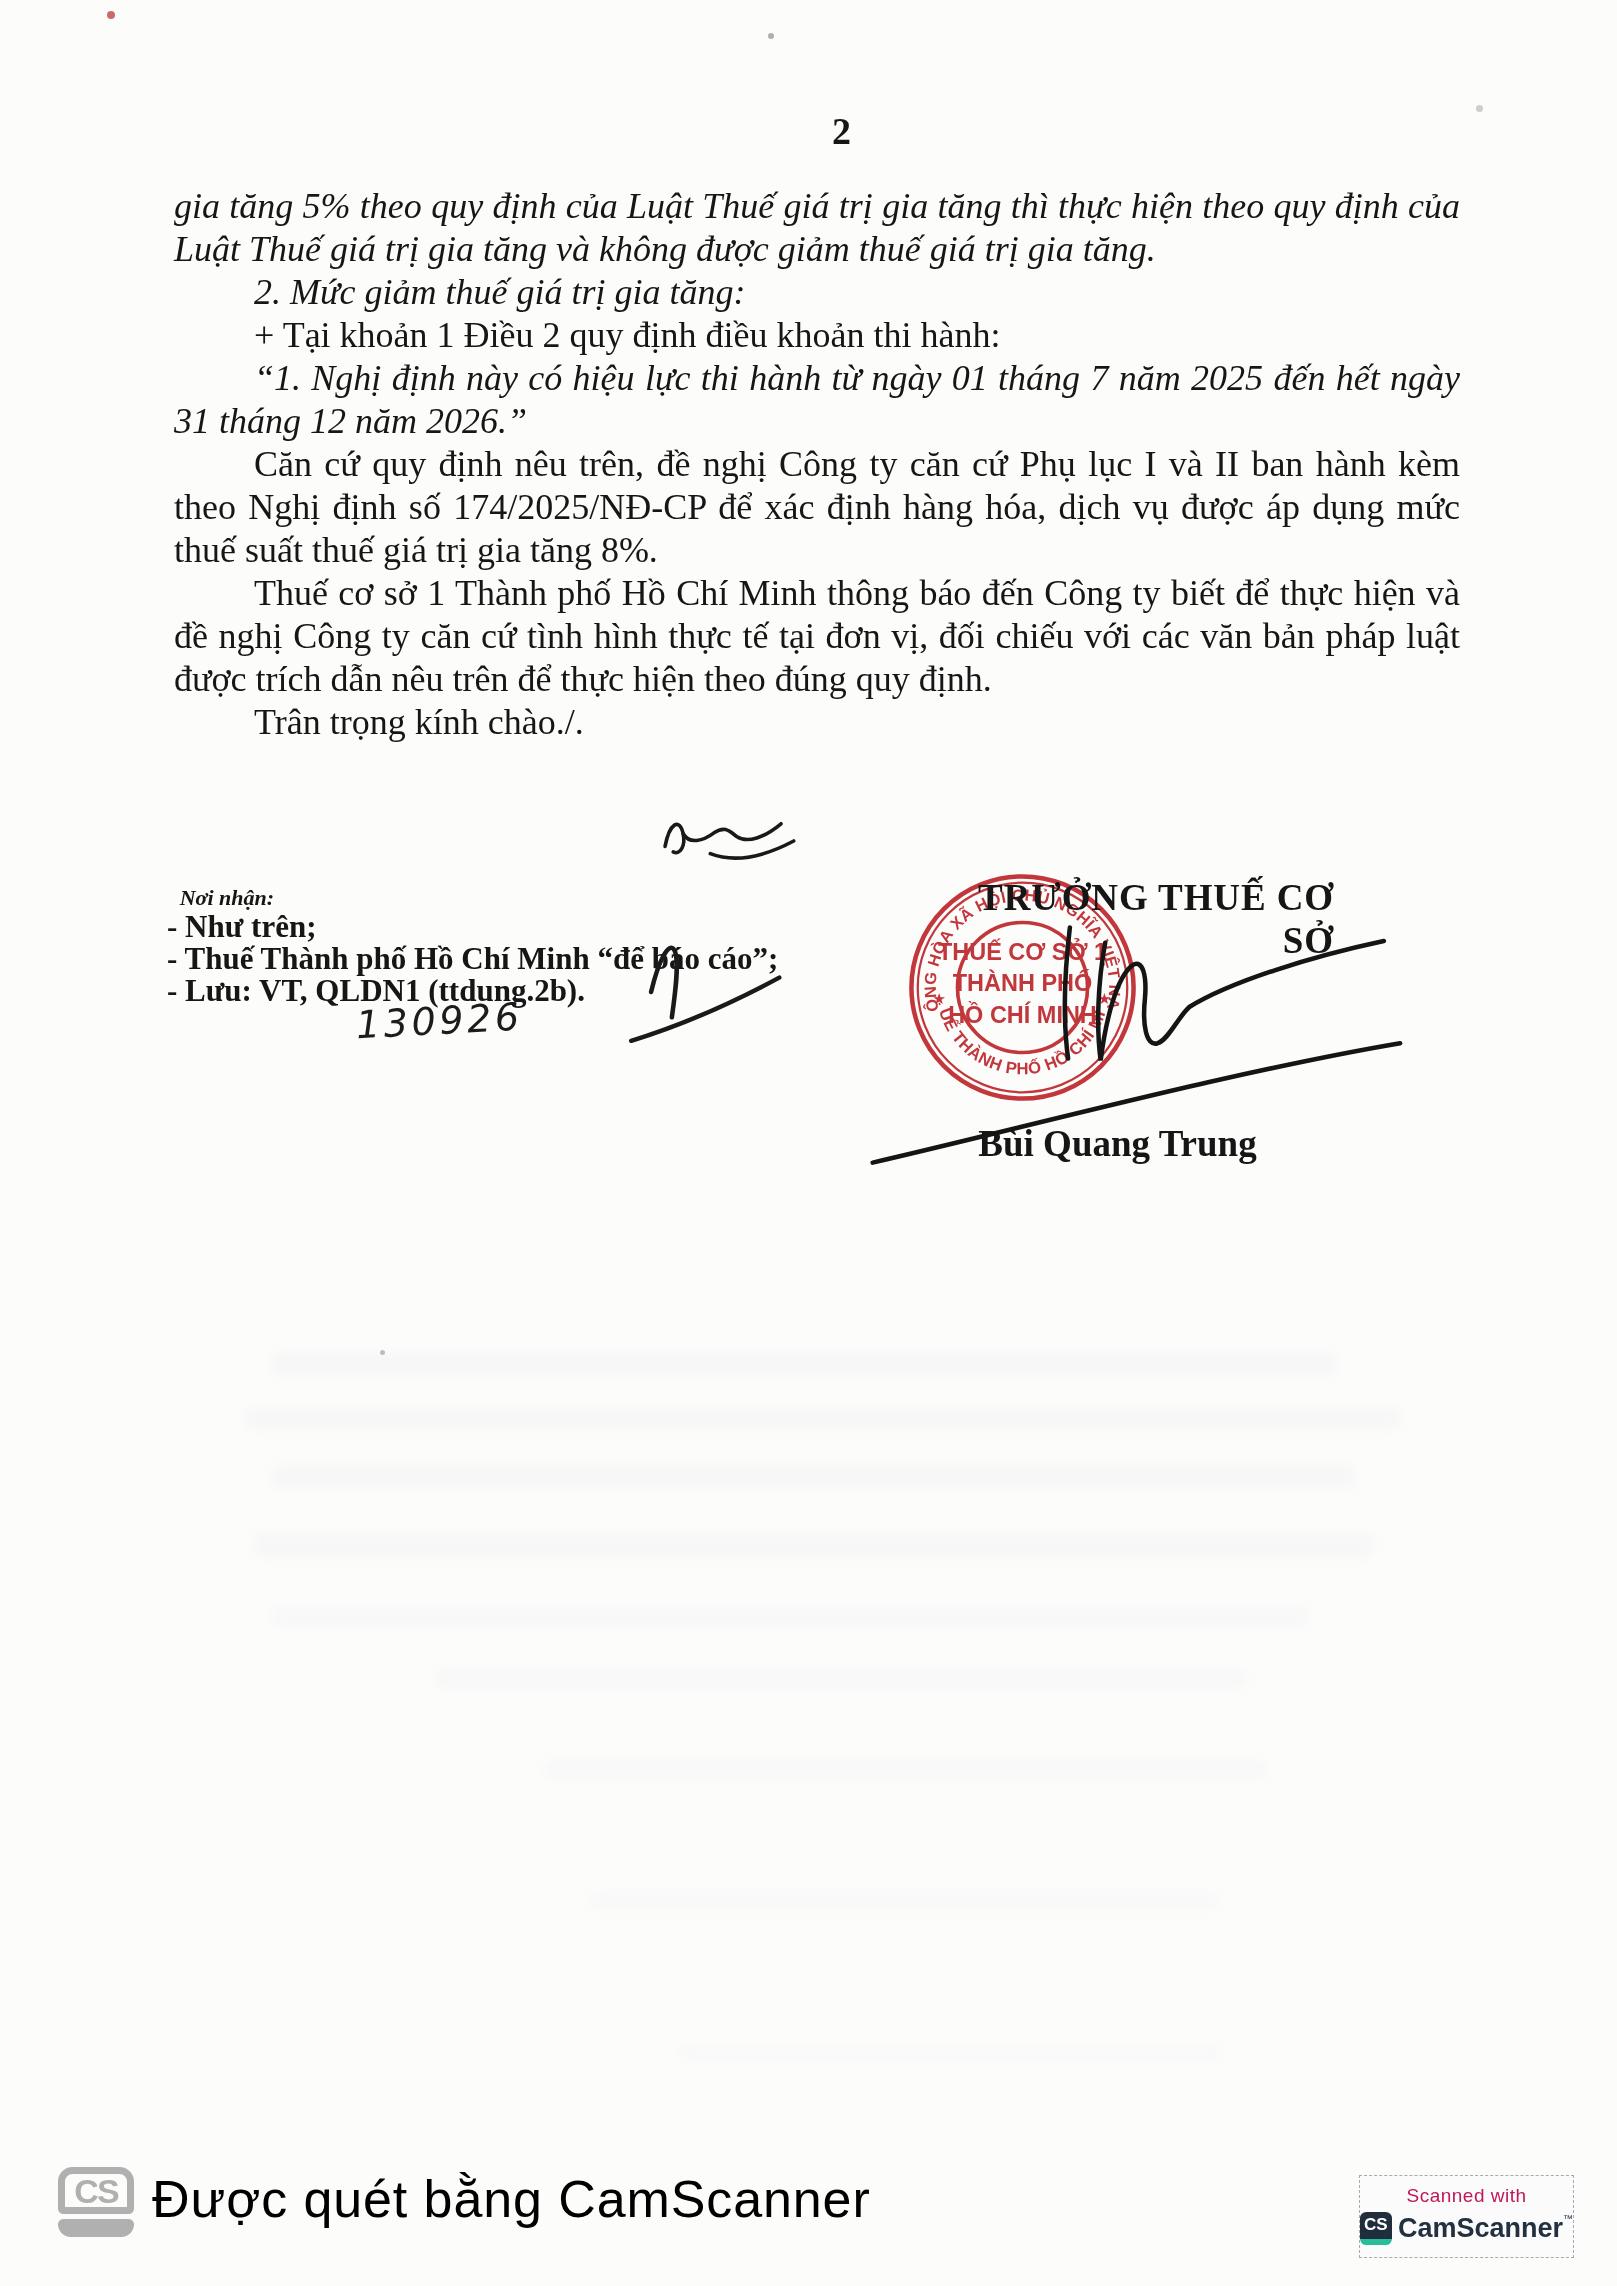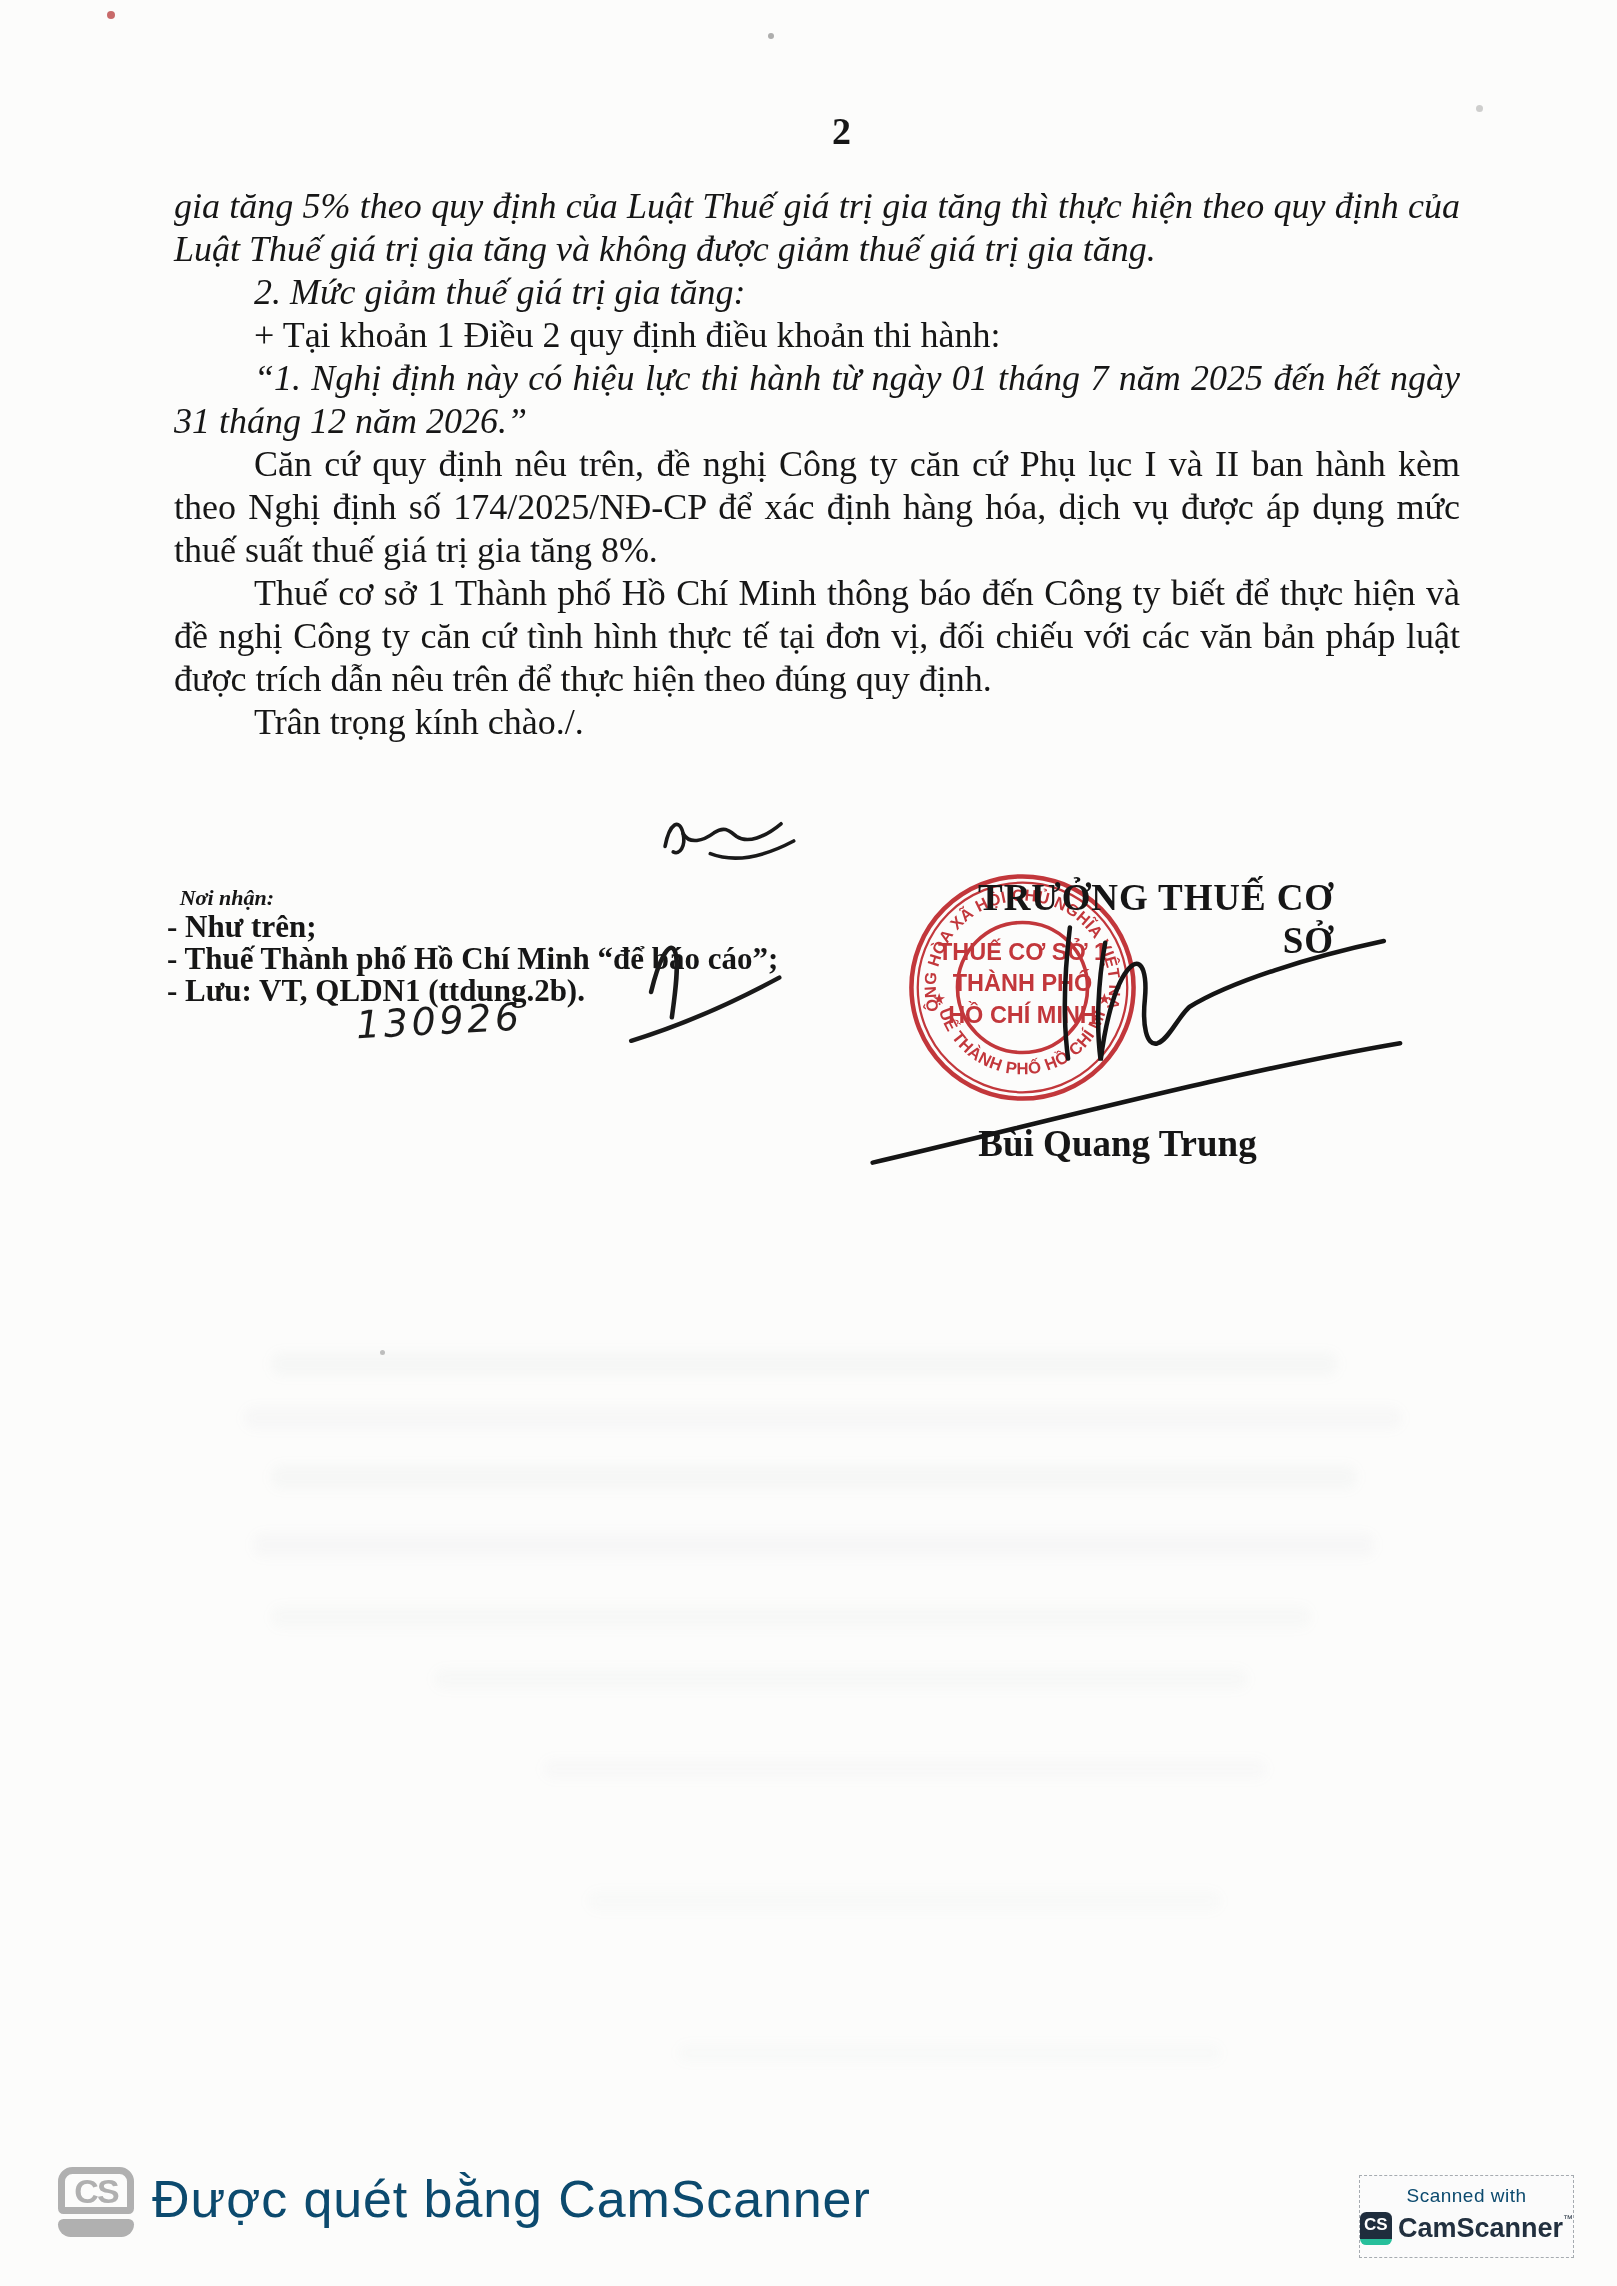--- a/index.html
+++ b/index.html
@@ -48,28 +48,28 @@
   .cs-outline{
     box-sizing:border-box;width:76px;height:47px;border:7.2px solid #b0b0b0;
     border-radius:14.5px 14.5px 5.4px 5.4px;text-align:center;
     font-family:"Liberation Sans",sans-serif;font-weight:bold;font-size:34px;
     color:#b0b0b0;line-height:34px;letter-spacing:-1.8px;
   }
   .cs-bar{width:76px;height:18px;background:#b0b0b0;border-radius:5.4px 5.4px 12.7px 12.7px;margin-top:4.5px;}
   .watermark-text{
     position:absolute;left:152px;top:2169px;z-index:5;
     font-family:"Liberation Sans","DejaVu Sans",sans-serif;
-    font-size:52px;color:#0c4a6e;letter-spacing:0.9px;
+    font-size:52px;color:#000000;letter-spacing:0.9px;
   }
   .scan-badge{
     position:absolute;left:1359px;top:2175px;width:215px;height:83px;z-index:5;
     box-sizing:border-box;border:1.8px dashed #a6abb0;background:#fbfbfb;
     font-family:"Liberation Sans","DejaVu Sans",sans-serif;text-align:center;
   }
-  .badge-caption{margin-top:9px;font-size:19px;color:#0c4a6e;letter-spacing:0.5px;}
+  .badge-caption{margin-top:9px;font-size:19px;color:#be185d;letter-spacing:0.5px;}
   .badge-row{display:flex;align-items:center;justify-content:center;margin-top:5.4px;gap:6.3px;}
   .badge-logo{width:33px;height:33px;border-radius:6.3px;overflow:hidden;display:flex;flex-direction:column;}
   .badge-logo-top{flex:1;background:#1f2d3d;color:#ffffff;font-weight:bold;font-size:17px;line-height:26px;}
   .badge-logo-teal{height:6.3px;background:#27bf9b;}
   .badge-brand{font-size:27px;font-weight:bold;color:#22303f;}
   .badge-tm{font-size:10px;color:#22303f;vertical-align:top;line-height:12.7px;}
 </style>
 </head>
 <body>
 

